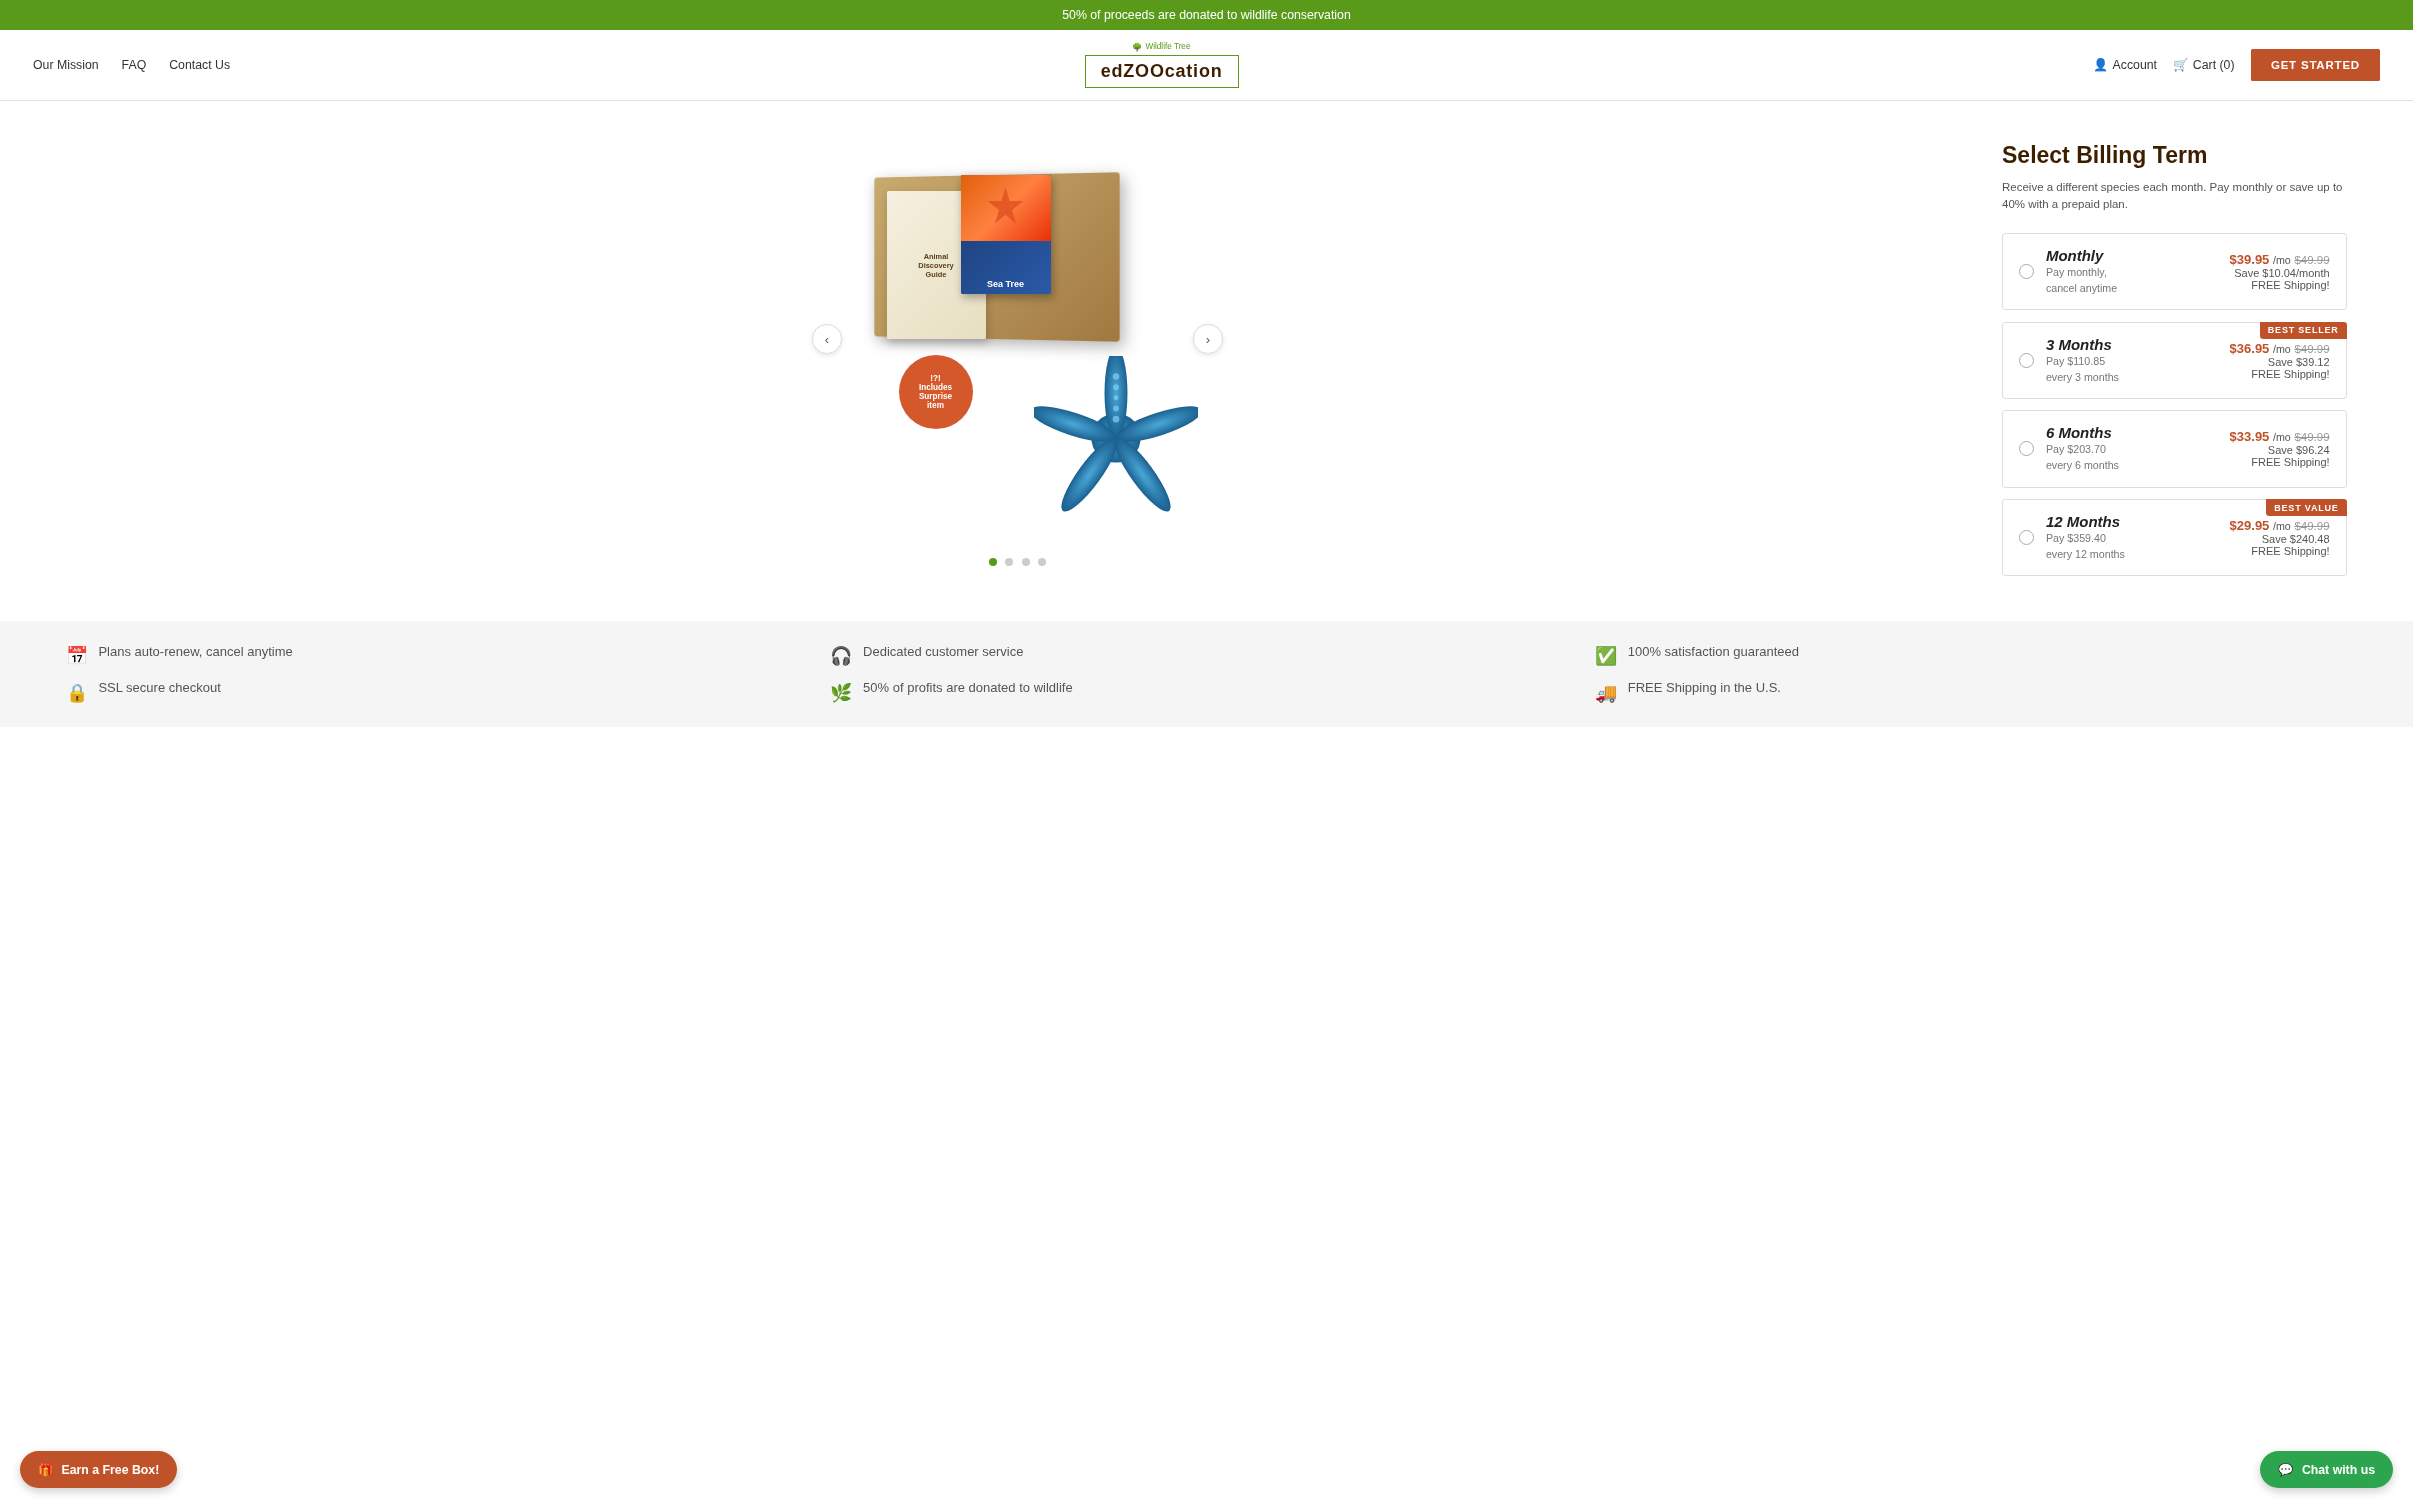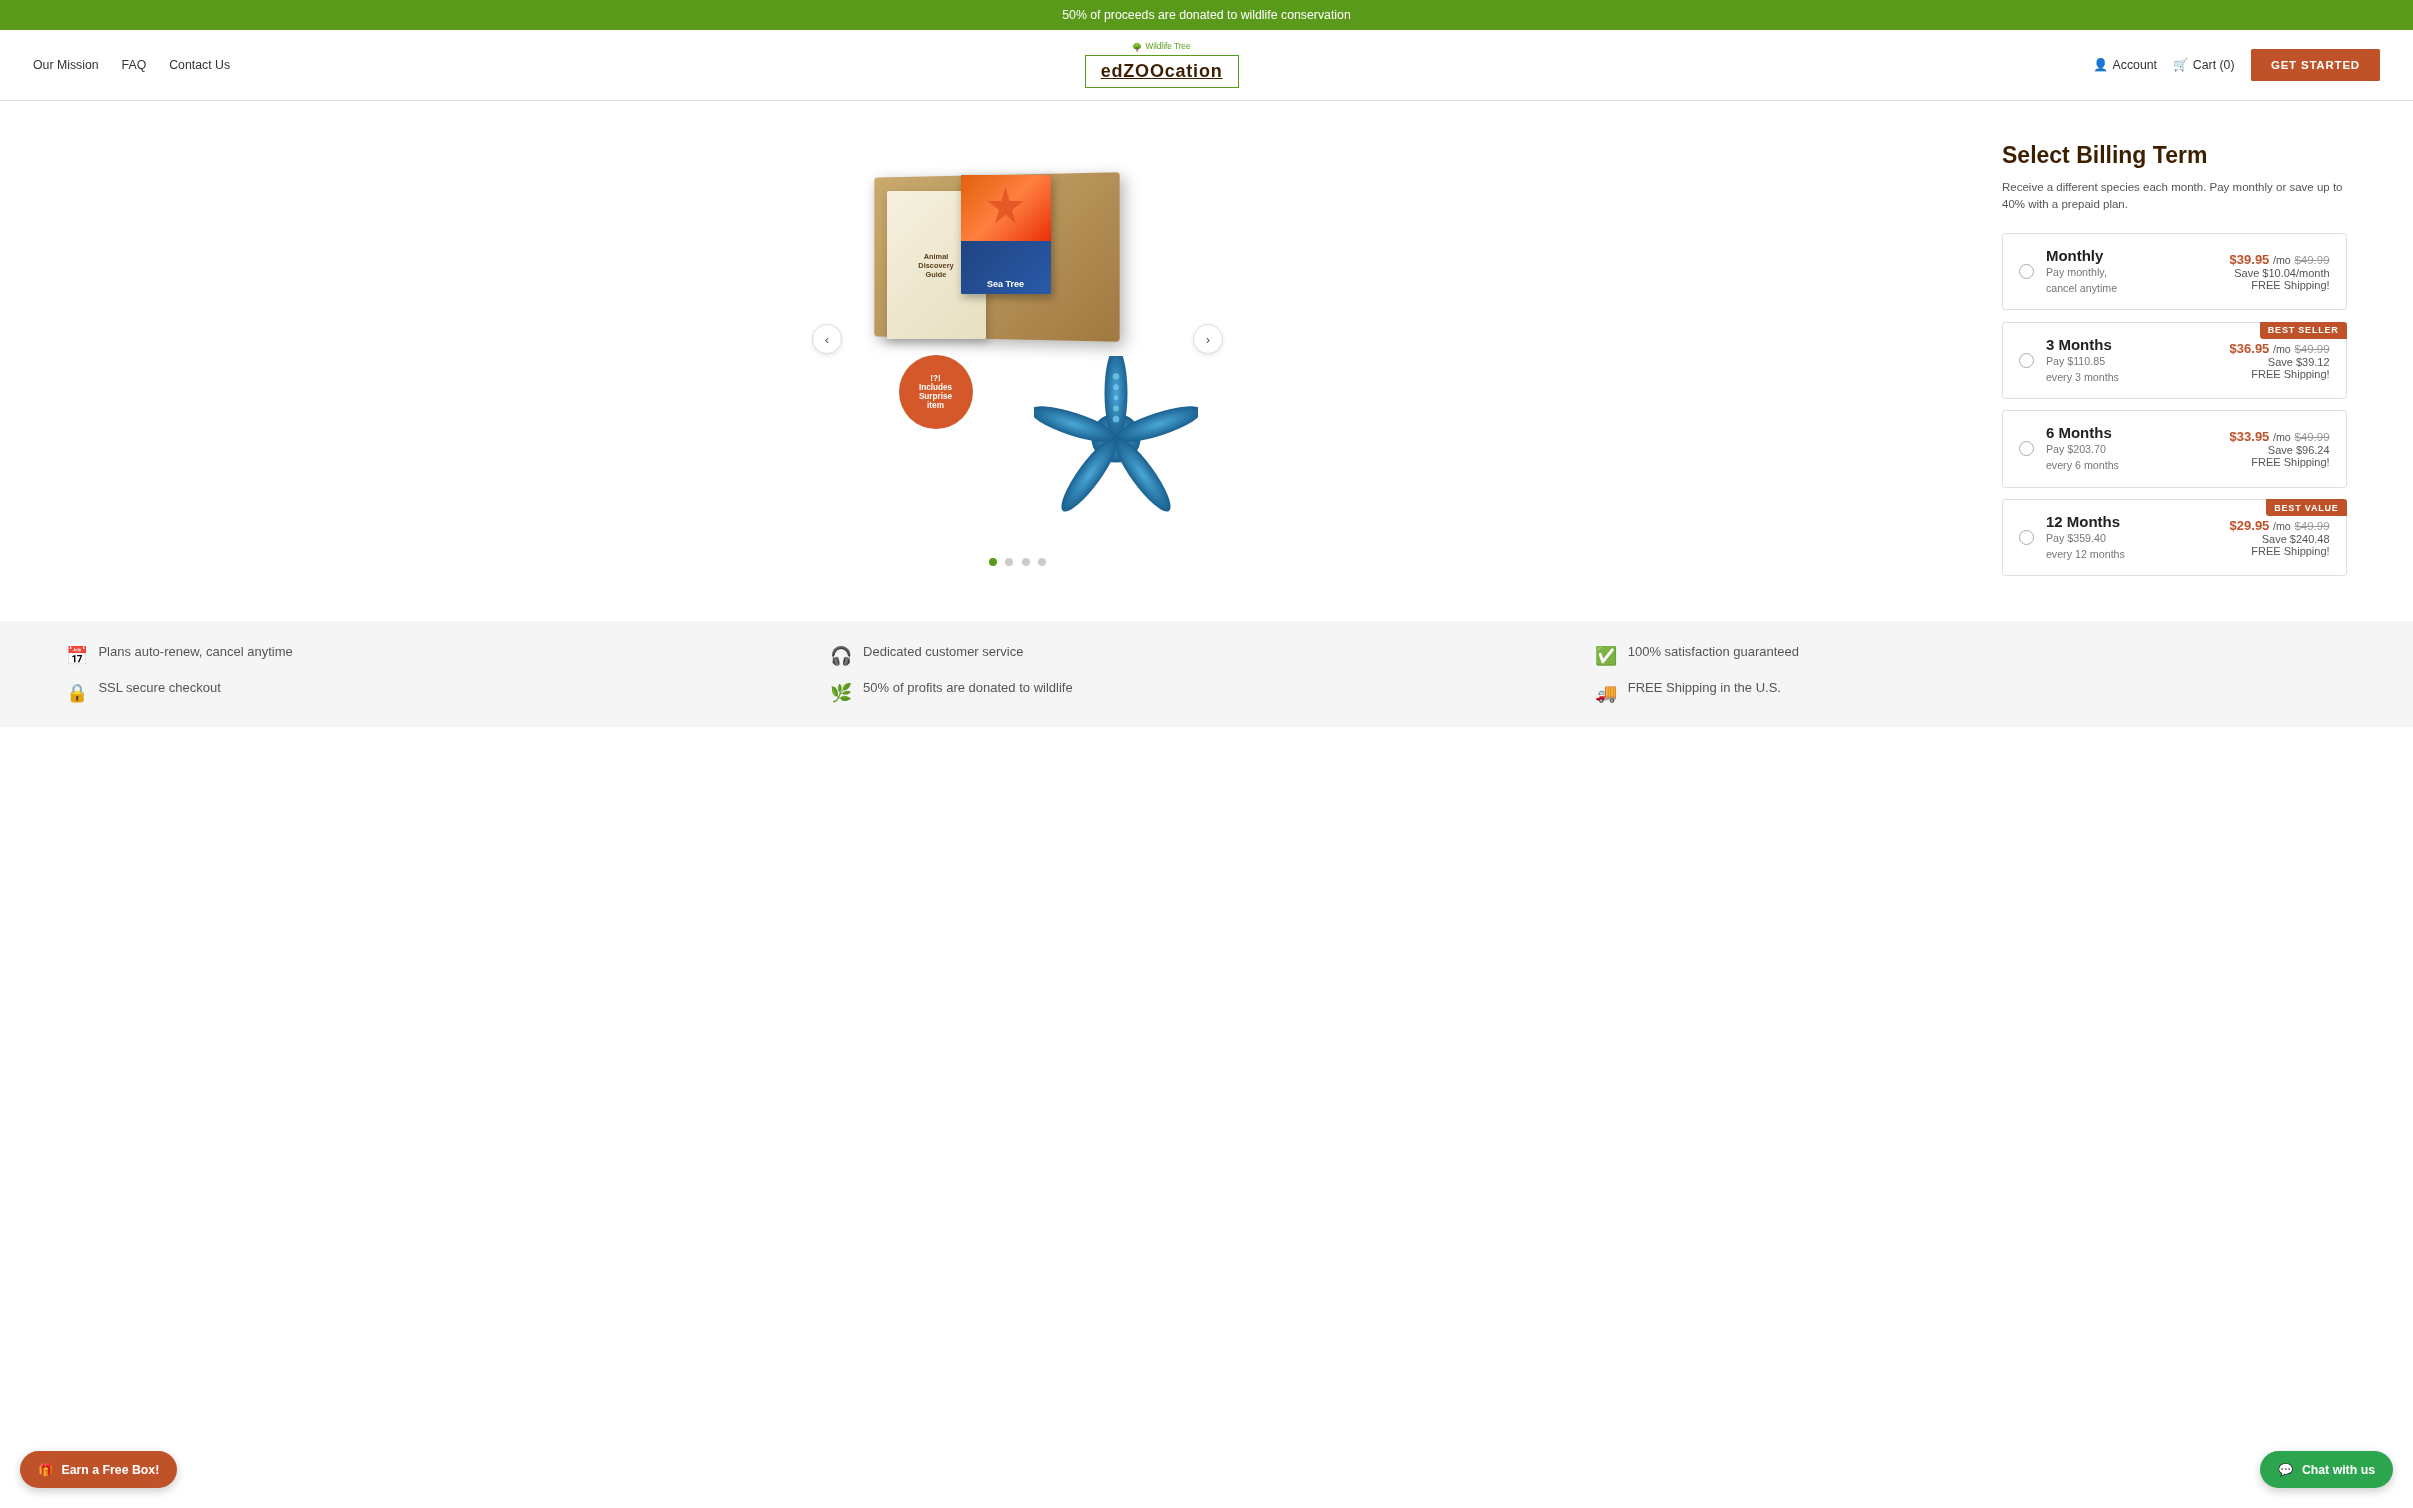--- a/index.html
+++ b/index.html
@@ -44,21 +44,20 @@
       border: 1.6px solid #5a9a1a;
       padding: 5px 15px;
       text-align: center;
       position: relative;
     }
     .logo-brand {
       font-size: 18px;
       font-weight: 700;
       color: #3d1f00;
       letter-spacing: 0.8px;
-      text-decoration: underline;
     }
     .logo-tree {
       font-size: 8.2px;
       color: #5a9a1a;
       display: flex;
       align-items: center;
       gap: 2.5px;
       justify-content: center;
       margin-bottom: 1.6px;
     }
@@ -289,20 +288,21 @@
       border: 1.6px solid #aaa;
       flex-shrink: 0;
     }
     .plan-details {
       flex: 1;
     }
     .plan-name {
       font-size: 15px;
       font-weight: 700;
       color: #222;
+      font-style: italic;
     }
     .plan-sub {
       font-size: 10.7px;
       color: #777;
       line-height: 1.5;
     }
     .plan-pricing {
       text-align: right;
       flex-shrink: 0;
     }

